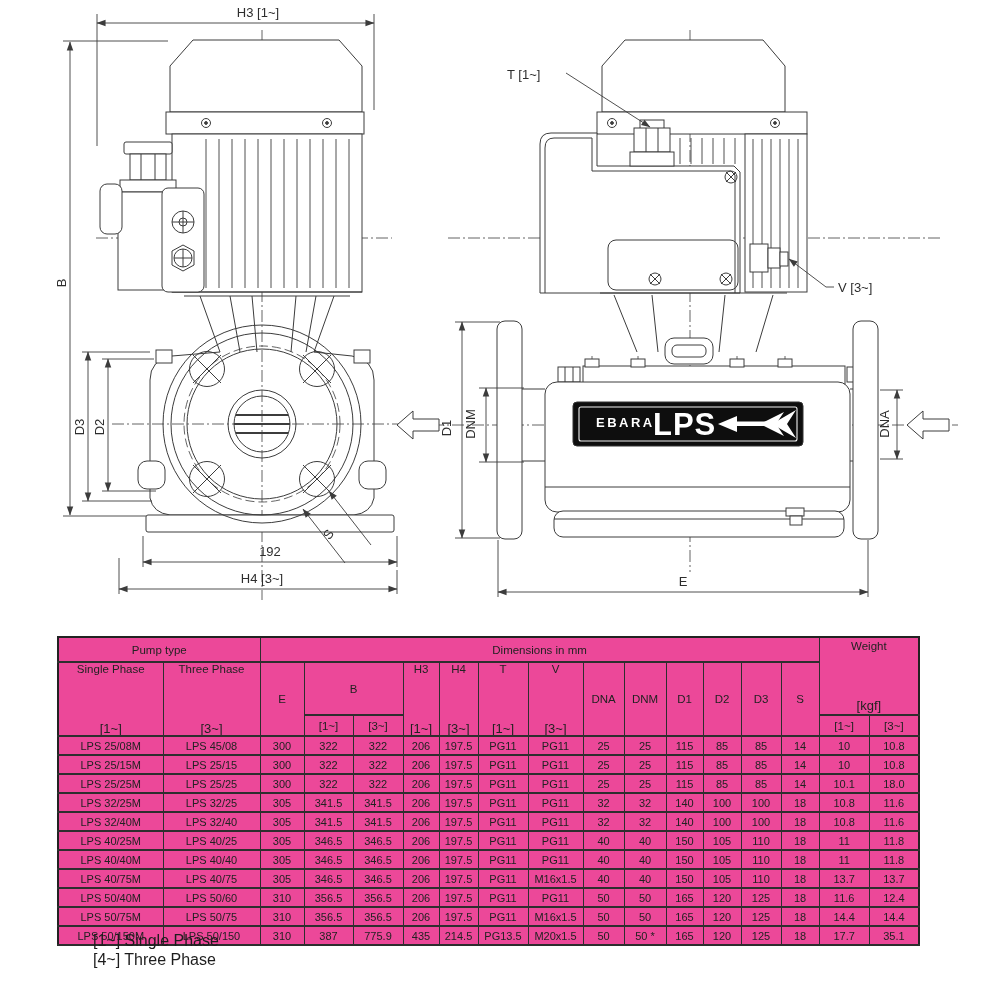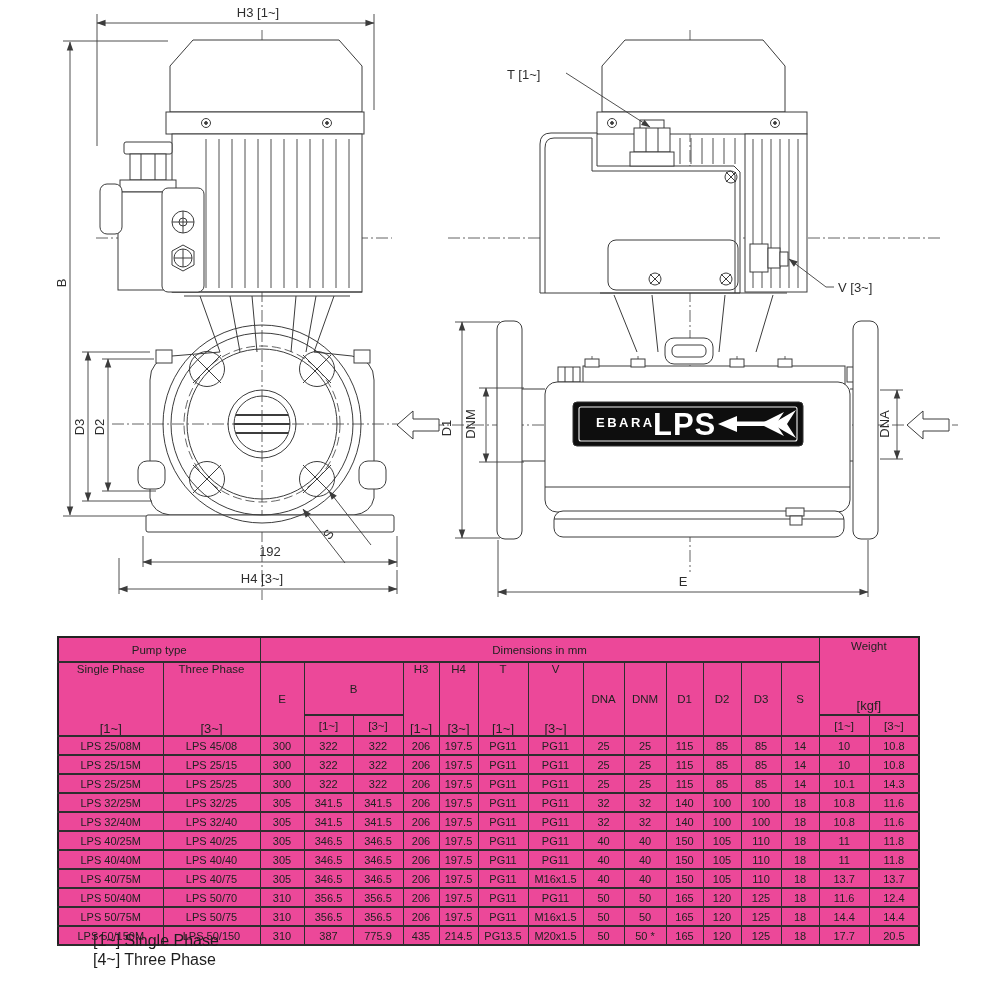--- a/index.html
+++ b/index.html
@@ -473,21 +473,21 @@
           <td>197.5</td>
           <td>PG11</td>
           <td>PG11</td>
           <td>25</td>
           <td>25</td>
           <td>115</td>
           <td>85</td>
           <td>85</td>
           <td>14</td>
           <td>10.1</td>
-          <td>14.3</td>
+          <td>18.0</td>
         </tr>
         <tr>
           <td>LPS 32/25M</td>
           <td>LPS 32/25</td>
           <td>305</td>
           <td>341.5</td>
           <td>341.5</td>
           <td>206</td>
           <td>197.5</td>
           <td>PG11</td>
@@ -572,21 +572,21 @@
           <td>40</td>
           <td>150</td>
           <td>105</td>
           <td>110</td>
           <td>18</td>
           <td>13.7</td>
           <td>13.7</td>
         </tr>
         <tr>
           <td>LPS 50/40M</td>
-          <td>LPS 50/70</td>
+          <td>LPS 50/60</td>
           <td>310</td>
           <td>356.5</td>
           <td>356.5</td>
           <td>206</td>
           <td>197.5</td>
           <td>PG11</td>
           <td>PG11</td>
           <td>50</td>
           <td>50</td>
           <td>165</td>
@@ -625,21 +625,21 @@
           <td>214.5</td>
           <td>PG13.5</td>
           <td>M20x1.5</td>
           <td>50</td>
           <td>50 *</td>
           <td>165</td>
           <td>120</td>
           <td>125</td>
           <td>18</td>
           <td>17.7</td>
-          <td>20.5</td>
+          <td>35.1</td>
         </tr>
       </tbody>
   </table>
 </div>
 
 
 <div class="footnotes">
   <div>[1~] Single Phase</div>
   <div>[4~] Three Phase</div>
 </div>

